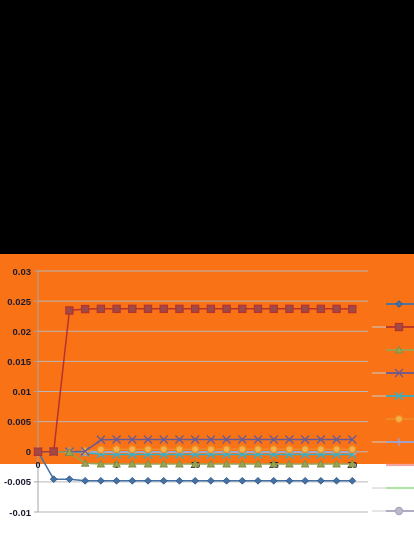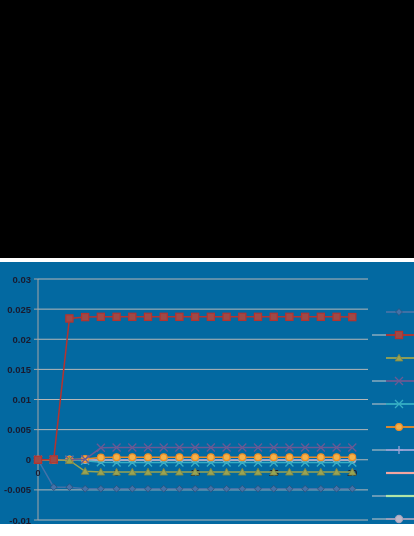--- a/index.html
+++ b/index.html
@@ -1,19 +1,19 @@
 <!DOCTYPE html>
 <html><head>
 <meta charset="utf-8">
 <style>
   html,body{margin:0;padding:0;background:#ffffff;}
   body{width:414px;height:536px;overflow:hidden;font-family:"Liberation Sans",sans-serif;}
   #root{position:relative;width:414px;height:536px;background:#ffffff;}
   #black-band{position:absolute;left:0;top:0;width:414px;height:258px;background:#000000;}
-  #chart-area{position:absolute;left:0;top:262px;width:414px;height:262px;background:#0369a1;}
+  #chart-area{position:absolute;left:0;top:254px;width:414px;height:210px;background:#f97316;}
   svg{display:block;}
   .ylabel,.xlabel{font-family:"Liberation Sans",sans-serif;font-weight:bold;fill:#1a1a2e;}
   .ylabel{font-size:9.5px;text-anchor:end;}
   .xlabel{font-size:9px;text-anchor:middle;}
 </style>
 </head>
 <body>
 
 <div id="root">
 

